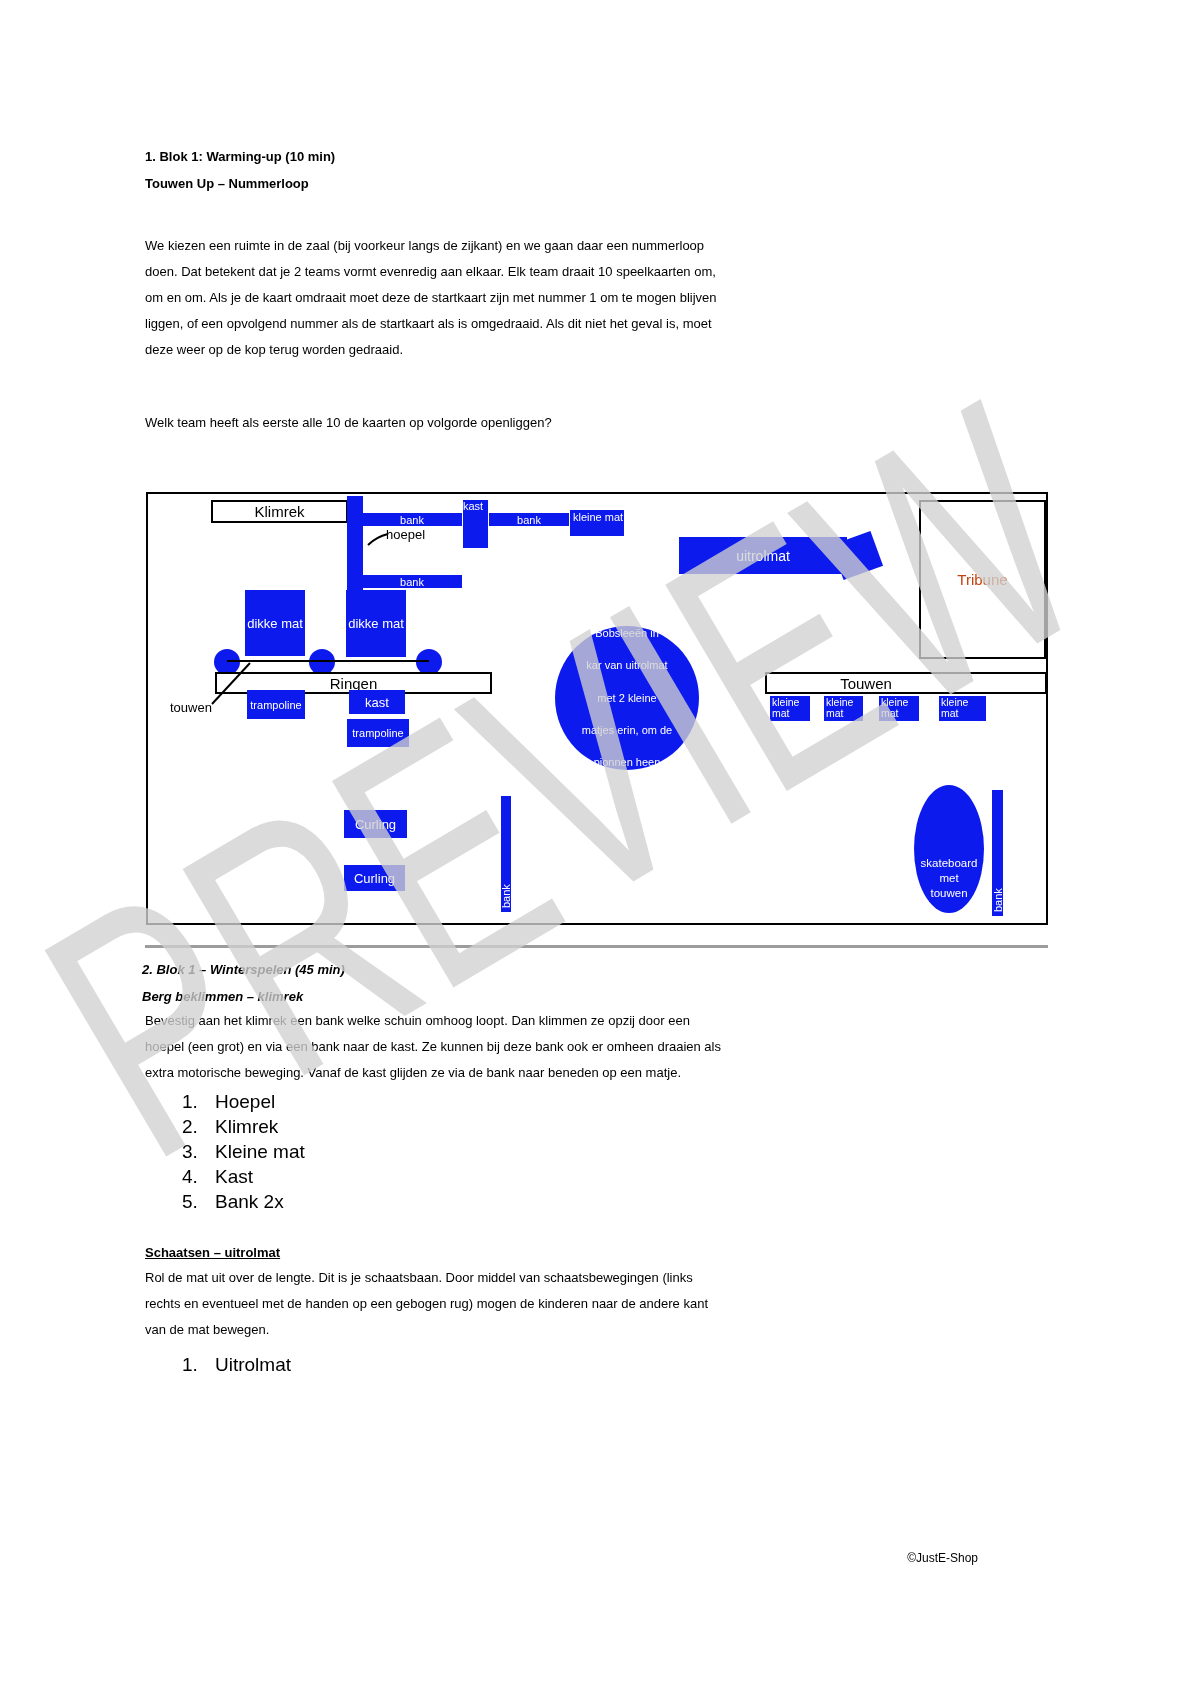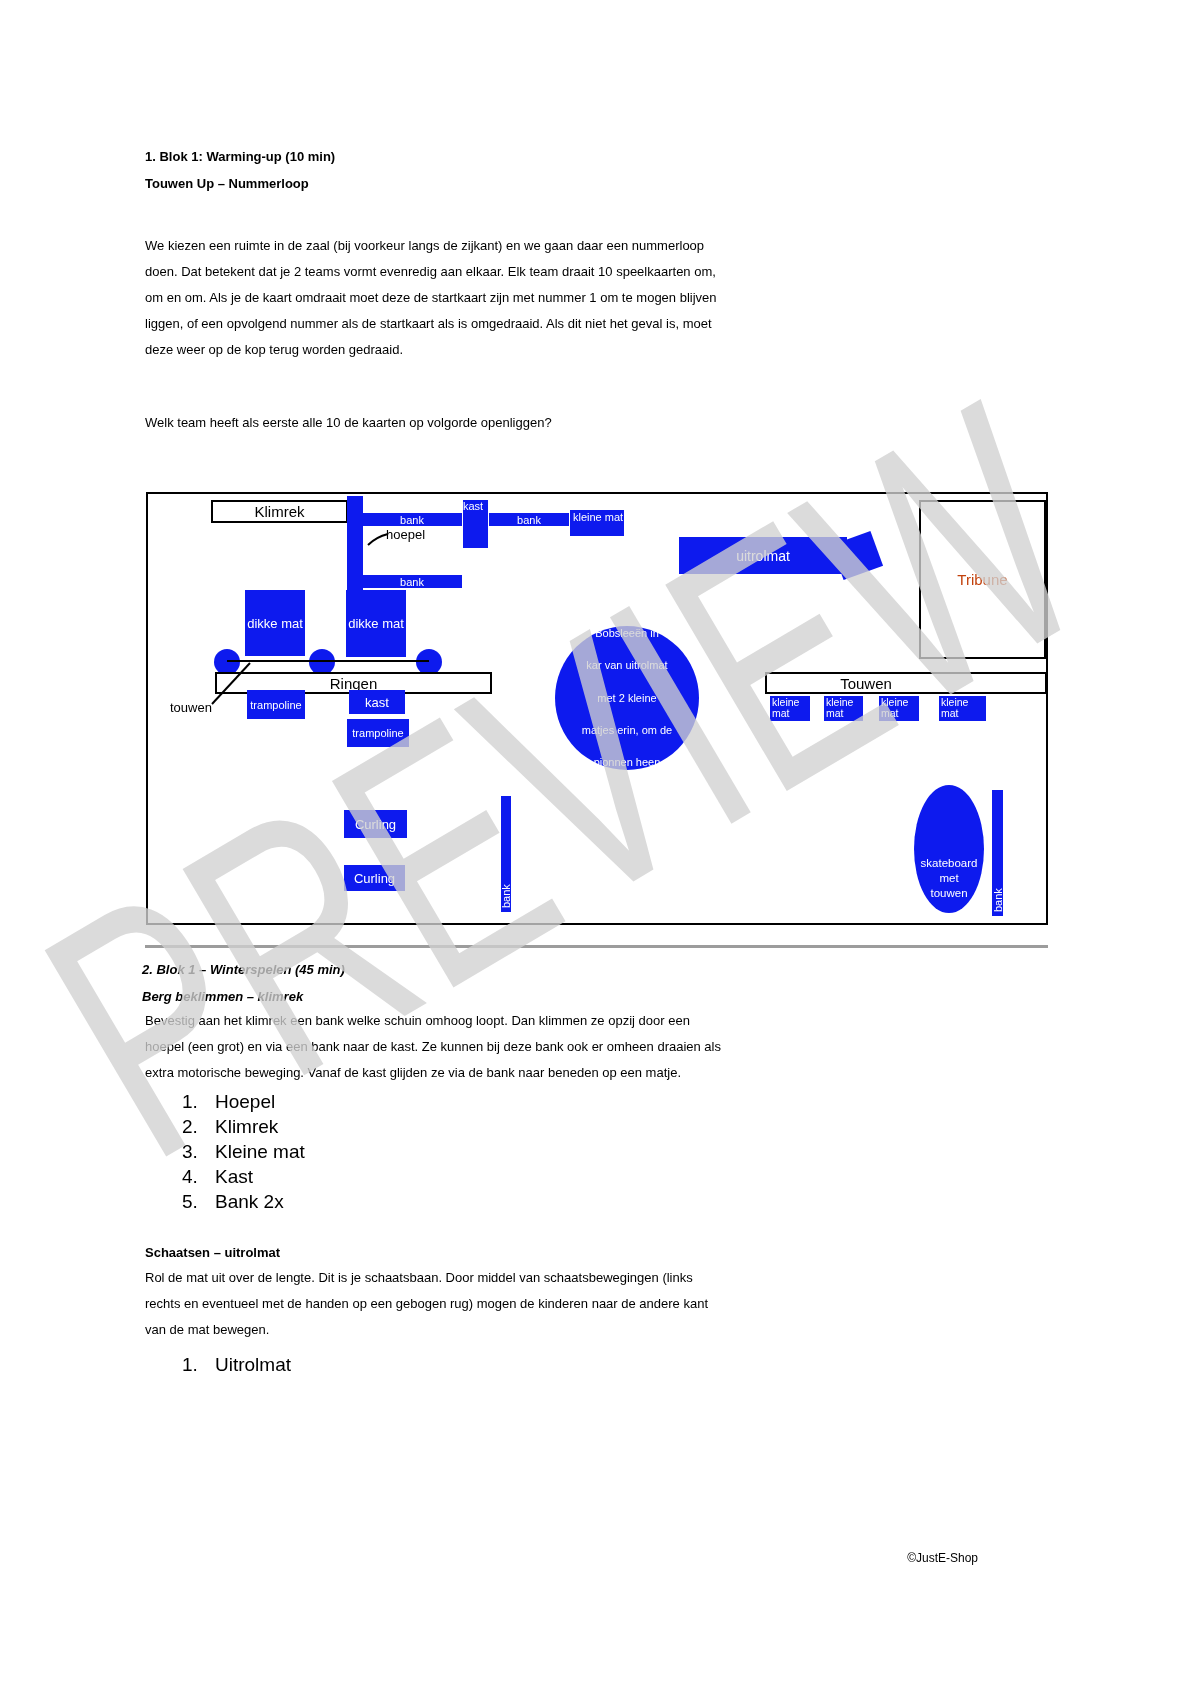--- a/index.html
+++ b/index.html
@@ -10,21 +10,21 @@
   .bold{font-weight:bold;}
   
   #s1-heading{left:145px;top:143px;line-height:27px;}
   #s1-para{left:145px;top:233px;}
   #s1-question{left:145px;top:410px;}
   #s1-materials{left:145px;top:447px;}
   #separator{left:145px;top:945px;width:903px;height:3px;background:var(--sep);}
   #s2-heading{left:142px;top:956px;line-height:27px;font-style:italic;}
   #s2-para{left:145px;top:1008px;}
   #s2-list{left:182px;top:1089px;}
-  #s3-heading{left:145px;top:1240px;}
+  #s3-heading{left:145px;top:1240px;text-decoration:underline;}
   #s3-para{left:145px;top:1265px;}
   #s3-list{left:182px;top:1352px;}
   #footer{top:1551px;right:213px;font-size:12px;}
   .list-row{display:flex;line-height:25px;font-size:19px;}
   .list-num{width:33px;}
   
   #diagram{left:146px;top:492px;width:902px;height:433px;border:2px solid #000;box-sizing:border-box;background:#fff;}
   .blue{position:absolute;background:var(--blue);color:#fff;}
   .cflex{display:flex;align-items:center;justify-content:center;}
   .wbox{position:absolute;background:#fff;border:2px solid #000;box-sizing:border-box;

